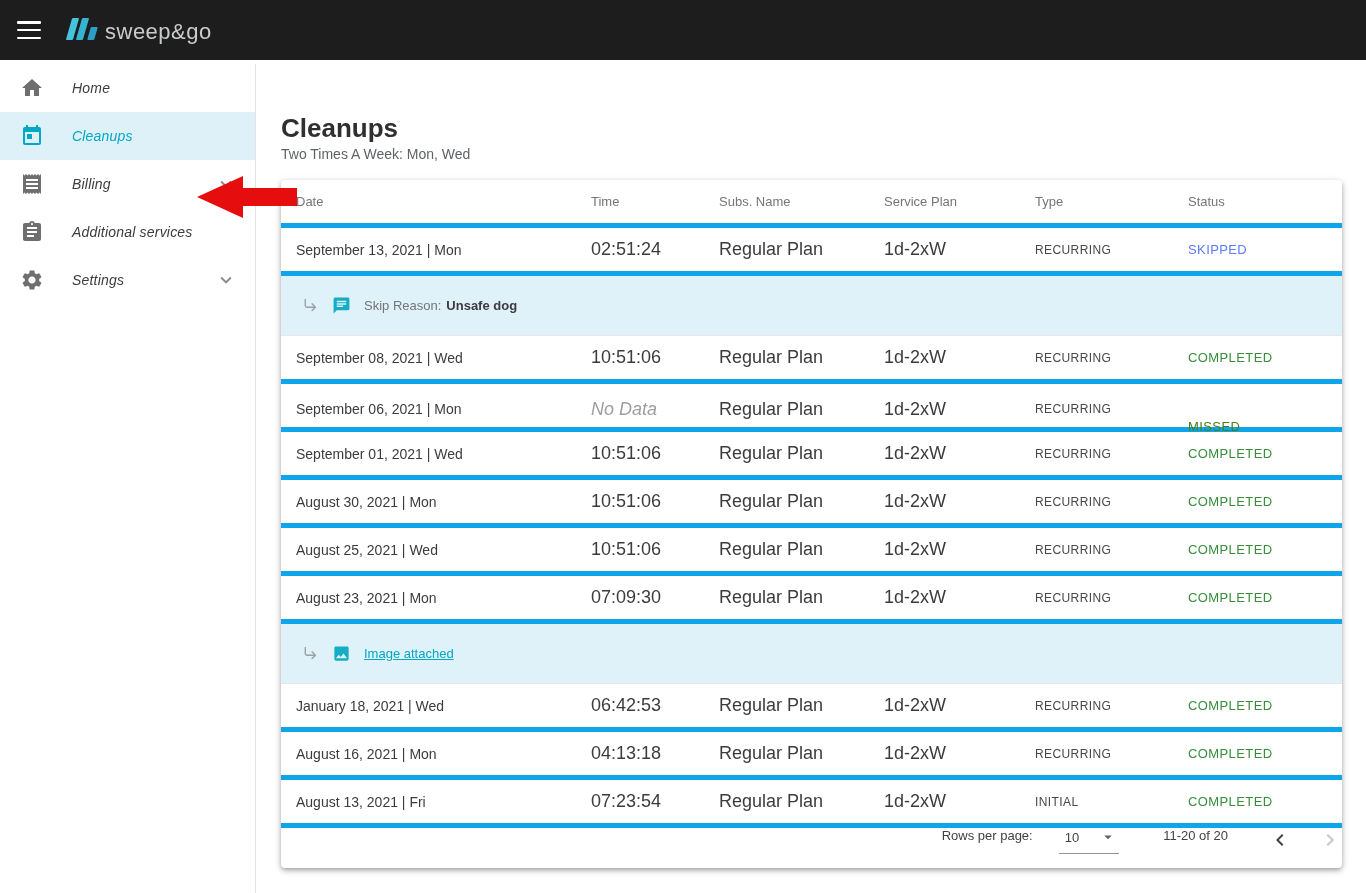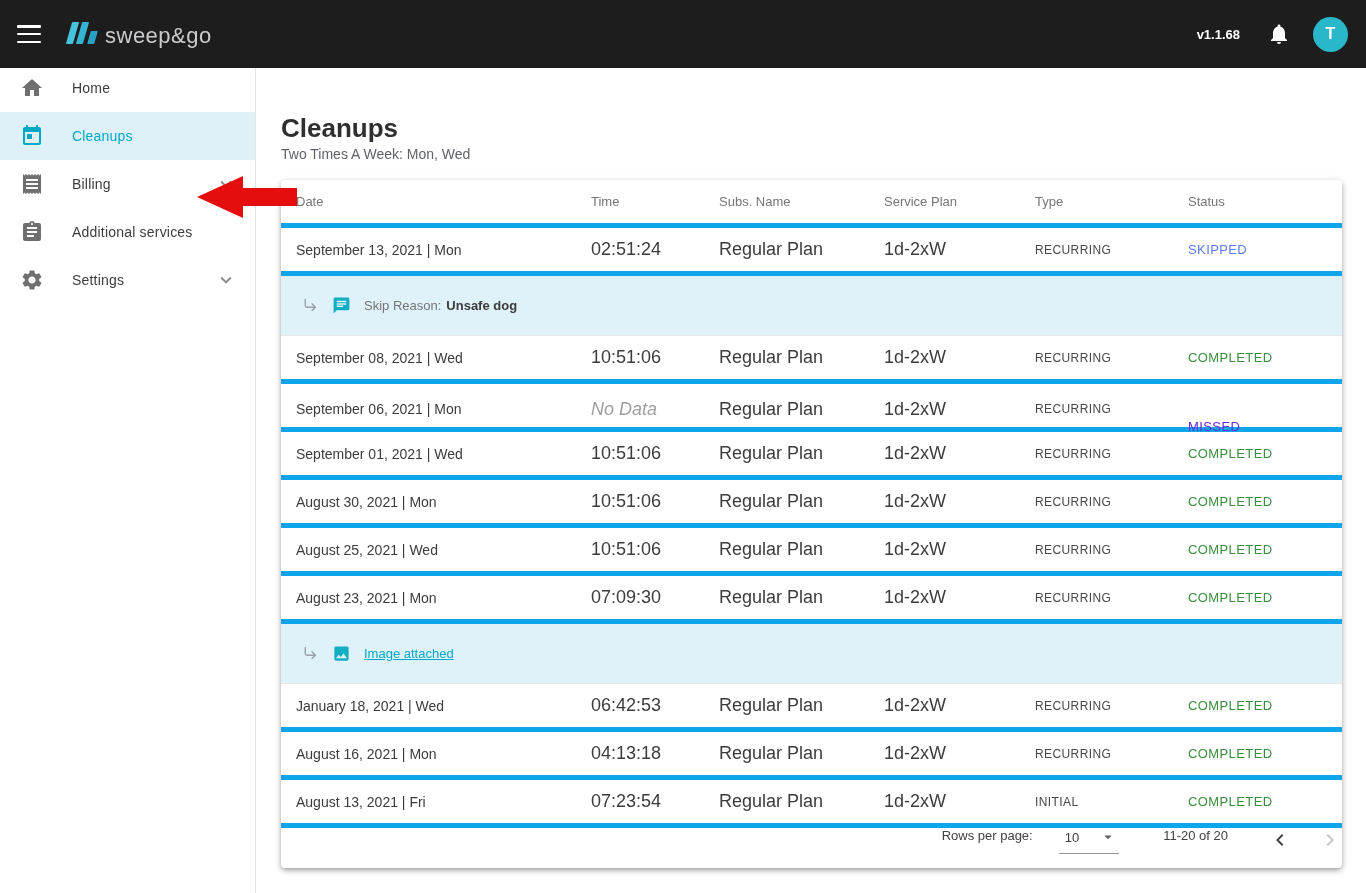--- a/index.html
+++ b/index.html
@@ -1,37 +1,37 @@
 <!DOCTYPE html>
 <html><head>
 <meta charset="utf-8">
 <style>
   * { margin:0; padding:0; box-sizing:border-box; }
   html,body { width:1366px; height:893px; }
   body { font-family:"Liberation Sans", sans-serif; background:#fff; position:relative; overflow:hidden; color:#3f3f3f; }
 
   
-  .topbar { position:absolute; left:0; top:0; width:1366px; height:68px; background:#1d1d1d; display:flex; align-items:center; z-index:30; }
+  .topbar { position:absolute; left:0; top:0; width:1366px; height:60px; background:#1d1d1d; display:flex; align-items:center; z-index:30; }
   .hamburger { width:24px; height:18px; margin-left:17px; display:flex; flex-direction:column; justify-content:space-between; cursor:pointer; }
   .hamburger span { display:block; height:2.5px; background:#fff; border-radius:1px; }
   .logo { display:flex; align-items:flex-end; margin-left:28px; }
   .logo-bars { display:flex; align-items:flex-end; gap:3px; margin-bottom:3px; }
   .logo-bars i { display:block; width:7px; transform:skewX(-16deg); border-radius:1px; }
   .logo-bars i:nth-child(1){ height:22px; background:#45c4de; }
   .logo-bars i:nth-child(2){ height:22px; background:#36b2d2; }
   .logo-bars i:nth-child(3){ height:13px; background:#2ba0c6; }
   .logo-text { color:#c9cbcd; font-size:22px; letter-spacing:0.5px; margin-left:9px; line-height:1; }
   .topbar-right { margin-left:auto; display:flex; align-items:center; }
   .version { color:#fff; font-size:13px; font-weight:bold; }
   .bell { margin-left:27px; width:24px; height:24px; cursor:pointer; }
   .bell svg { fill:#fff; width:24px; height:24px; }
   .avatar { margin-left:22px; margin-right:18px; width:35px; height:35px; border-radius:50%; background:#29b7ca; color:#fff; font-size:16px; font-weight:bold; display:flex; align-items:center; justify-content:center; cursor:pointer; }
 
   
-  .sidebar { position:absolute; left:0; top:64px; width:256px; bottom:0; background:#fff; border-right:1px solid #e4e4e4; padding-top:0; z-index:10; }
+  .sidebar { position:absolute; left:0; top:64px; width:256px; bottom:0; background:#fff; border-right:1px solid #e4e4e4; padding-top:0; z-index:10;font-style:italic; }
   .side-item { height:48px; display:flex; align-items:center; padding:0 18px 0 20px; cursor:pointer; }
   .side-item .s-icon { width:24px; height:24px; flex:0 0 24px; }
   .side-item .s-icon svg { width:24px; height:24px; fill:#6f6f6f; }
   .side-item .s-label { margin-left:28px; font-size:14px; color:#3c3c3c; letter-spacing:0.2px; }
   .side-item .s-chevron { margin-left:auto; width:22px; height:22px; }
   .side-item .s-chevron svg { width:22px; height:22px; fill:#8a8a8a; }
   .side-item.active { background:#def1f8; }
   .side-item.active .s-icon svg { fill:#00a8c8; }
   .side-item.active .s-label { color:#00a8c8; }
 
@@ -86,29 +86,20 @@
       <span></span>
     </div>
   <div class="logo">
     <span class="logo-bars">
         <i></i>
         <i></i>
         <i></i>
       </span>
     <span class="logo-text">sweep&amp;go</span>
   </div>
-  <div class="topbar-right">
-    <span class="version">v1.1.68</span>
-    <span class="bell">
-      <svg viewBox="0 0 24 24">
-          <path d="M12 22c1.1 0 2-.9 2-2h-4c0 1.1.89 2 2 2zm6-6v-5c0-3.07-1.64-5.64-4.5-6.32V4c0-.83-.67-1.5-1.5-1.5s-1.5.67-1.5 1.5v.68C7.63 5.36 6 7.92 6 11v5l-2 2v1h16v-1l-2-2z"></path>
-        </svg>
-    </span>
-    <span class="avatar">T</span>
-  </div>
 </header>
 
 <nav class="sidebar" id="sidebar">
     <div class="side-item">
       <span class="s-icon"><svg viewBox="0 0 24 24">
           <path d="M10 20v-6h4v6h5v-8h3L12 3 2 12h3v8z"></path>
         </svg></span>
       <span class="s-label">Home</span>
     </div>
     <div class="side-item active">
@@ -186,21 +177,21 @@
           <div class="cell-plan">1d-2xW</div>
           <div class="cell-type">RECURRING</div>
           <div class="cell-status" style="color: rgb(56, 142, 60);">COMPLETED</div>
         </div>
         <div class="tgrid">
           <div class="cell-date">September 06, 2021 | Mon</div>
           <div class="cell-time no-data">No Data</div>
           <div class="cell-subs">Regular Plan</div>
           <div class="cell-plan">1d-2xW</div>
           <div class="cell-type">RECURRING</div>
-          <div class="cell-status" style="color: #6d28d9; margin-top: 35px;">MISSED</div>
+          <div class="cell-status" style="color: #4d7c0f; margin-top: 35px;">MISSED</div>
         </div>
         <div class="tgrid">
           <div class="cell-date">September 01, 2021 | Wed</div>
           <div class="cell-time">10:51:06</div>
           <div class="cell-subs">Regular Plan</div>
           <div class="cell-plan">1d-2xW</div>
           <div class="cell-type">RECURRING</div>
           <div class="cell-status" style="color: rgb(56, 142, 60);">COMPLETED</div>
         </div>
         <div class="tgrid">

